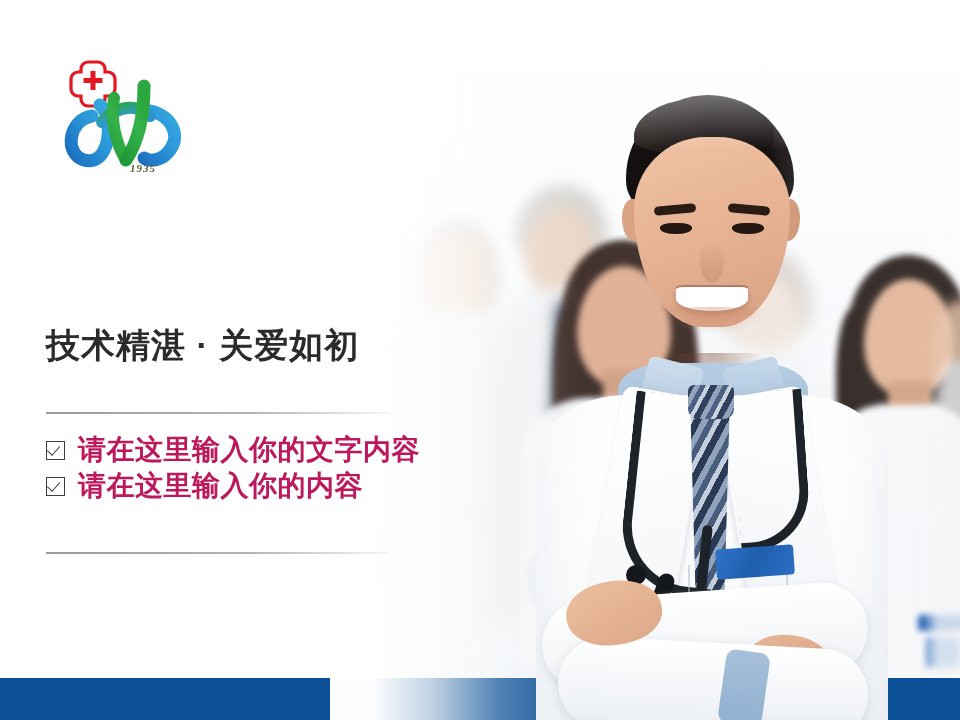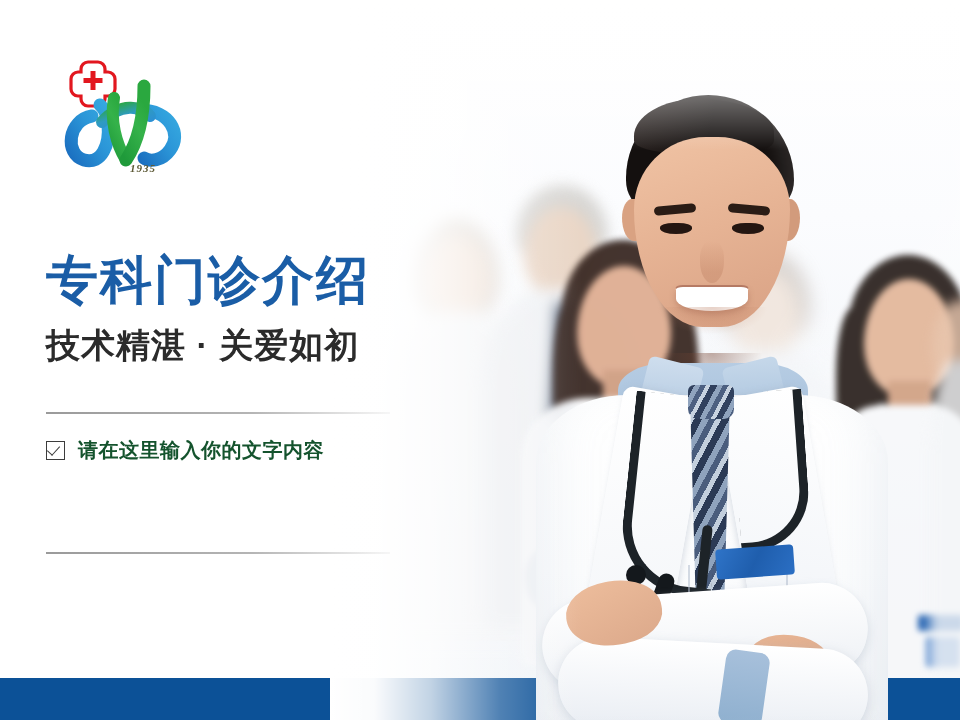--- a/index.html
+++ b/index.html
@@ -454,23 +454,23 @@
   .bullet .box::after {
     content: "";
     position: absolute;
     left: 3px; top: 1px;
     width: 6px; height: 11px;
     border: solid #3c3c3c;
     border-width: 0 1.8px 1.8px 0;
     transform: rotate(42deg);
   }
   .bullet .txt {
-    font-size: 20px;
+    font-size: 28px;
     font-weight: bold;
-    color: #14532d;
+    color: #be185d;
     letter-spacing: 0.5px;
   }
 
   
   .footer-bar {
     position: absolute;
     left: 0; top: 678px;
     width: 960px; height: 42px;
     background: #0c5197;
     z-index: 20;
@@ -619,30 +619,33 @@
 
         <path d="M44 64 C62 44 84 48 92 58" fill="none" stroke="url(#gMix)" stroke-width="12" stroke-linecap="round"></path>
 
         <path d="M56 40 C52 62 58 86 68 102" fill="none" stroke="url(#gGreen)" stroke-width="12" stroke-linecap="round"></path>
 
         <path d="M68 102 C80 84 86 58 86 28" fill="none" stroke="url(#gGreen)" stroke-width="13" stroke-linecap="round"></path>
       </svg>
       <div class="logo-year">1935</div>
     </div>
 
-    <div class="title">专科门诊介绍</div>
     <div class="subtitle">技术精湛 · 关爱如初</div>
 
     <div class="rule rule-top"></div>
 
     <div class="bullets">
       <div class="bullet">
         <span class="box"></span>
         <span class="txt">请在这里输入你的文字内容</span>
       </div>
+      <div class="bullet">
+        <span class="box"></span>
+        <span class="txt">请在这里输入你的内容</span>
+      </div>
     </div>
 
     <div class="rule rule-bottom"></div>
   </div>
 
   <div class="footer-bar"></div>
 
 </div>
 
 </body></html>

